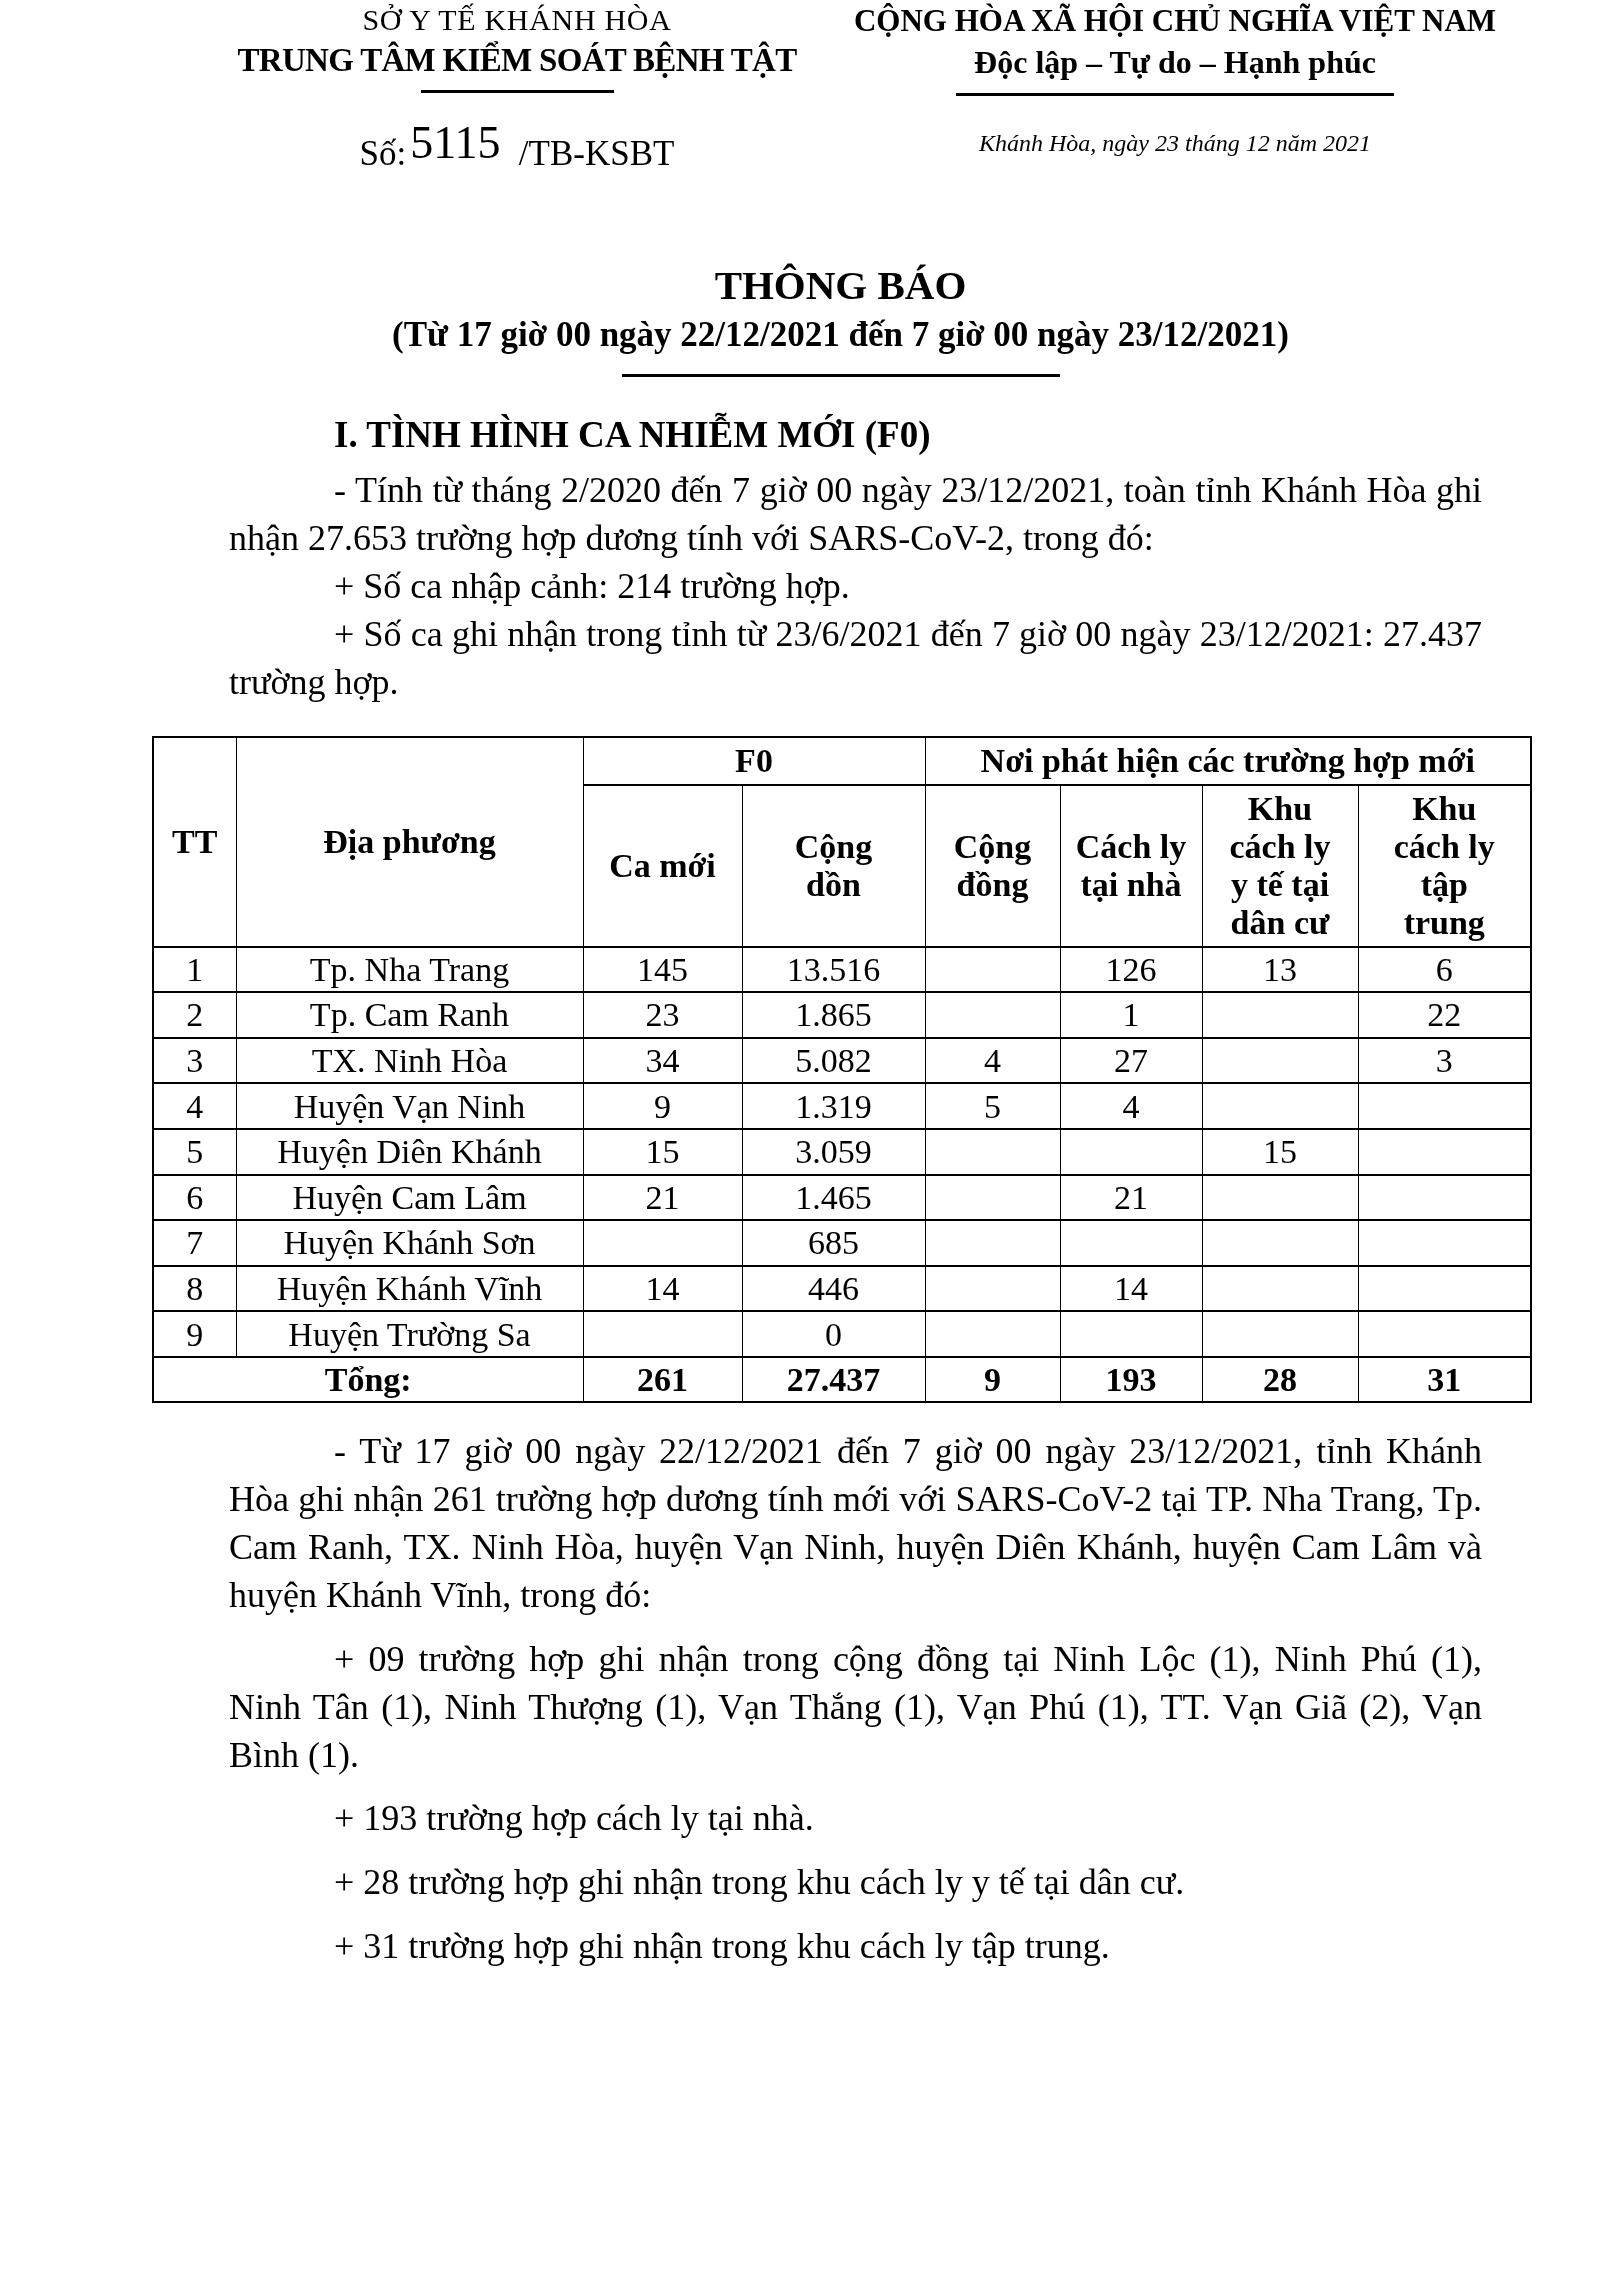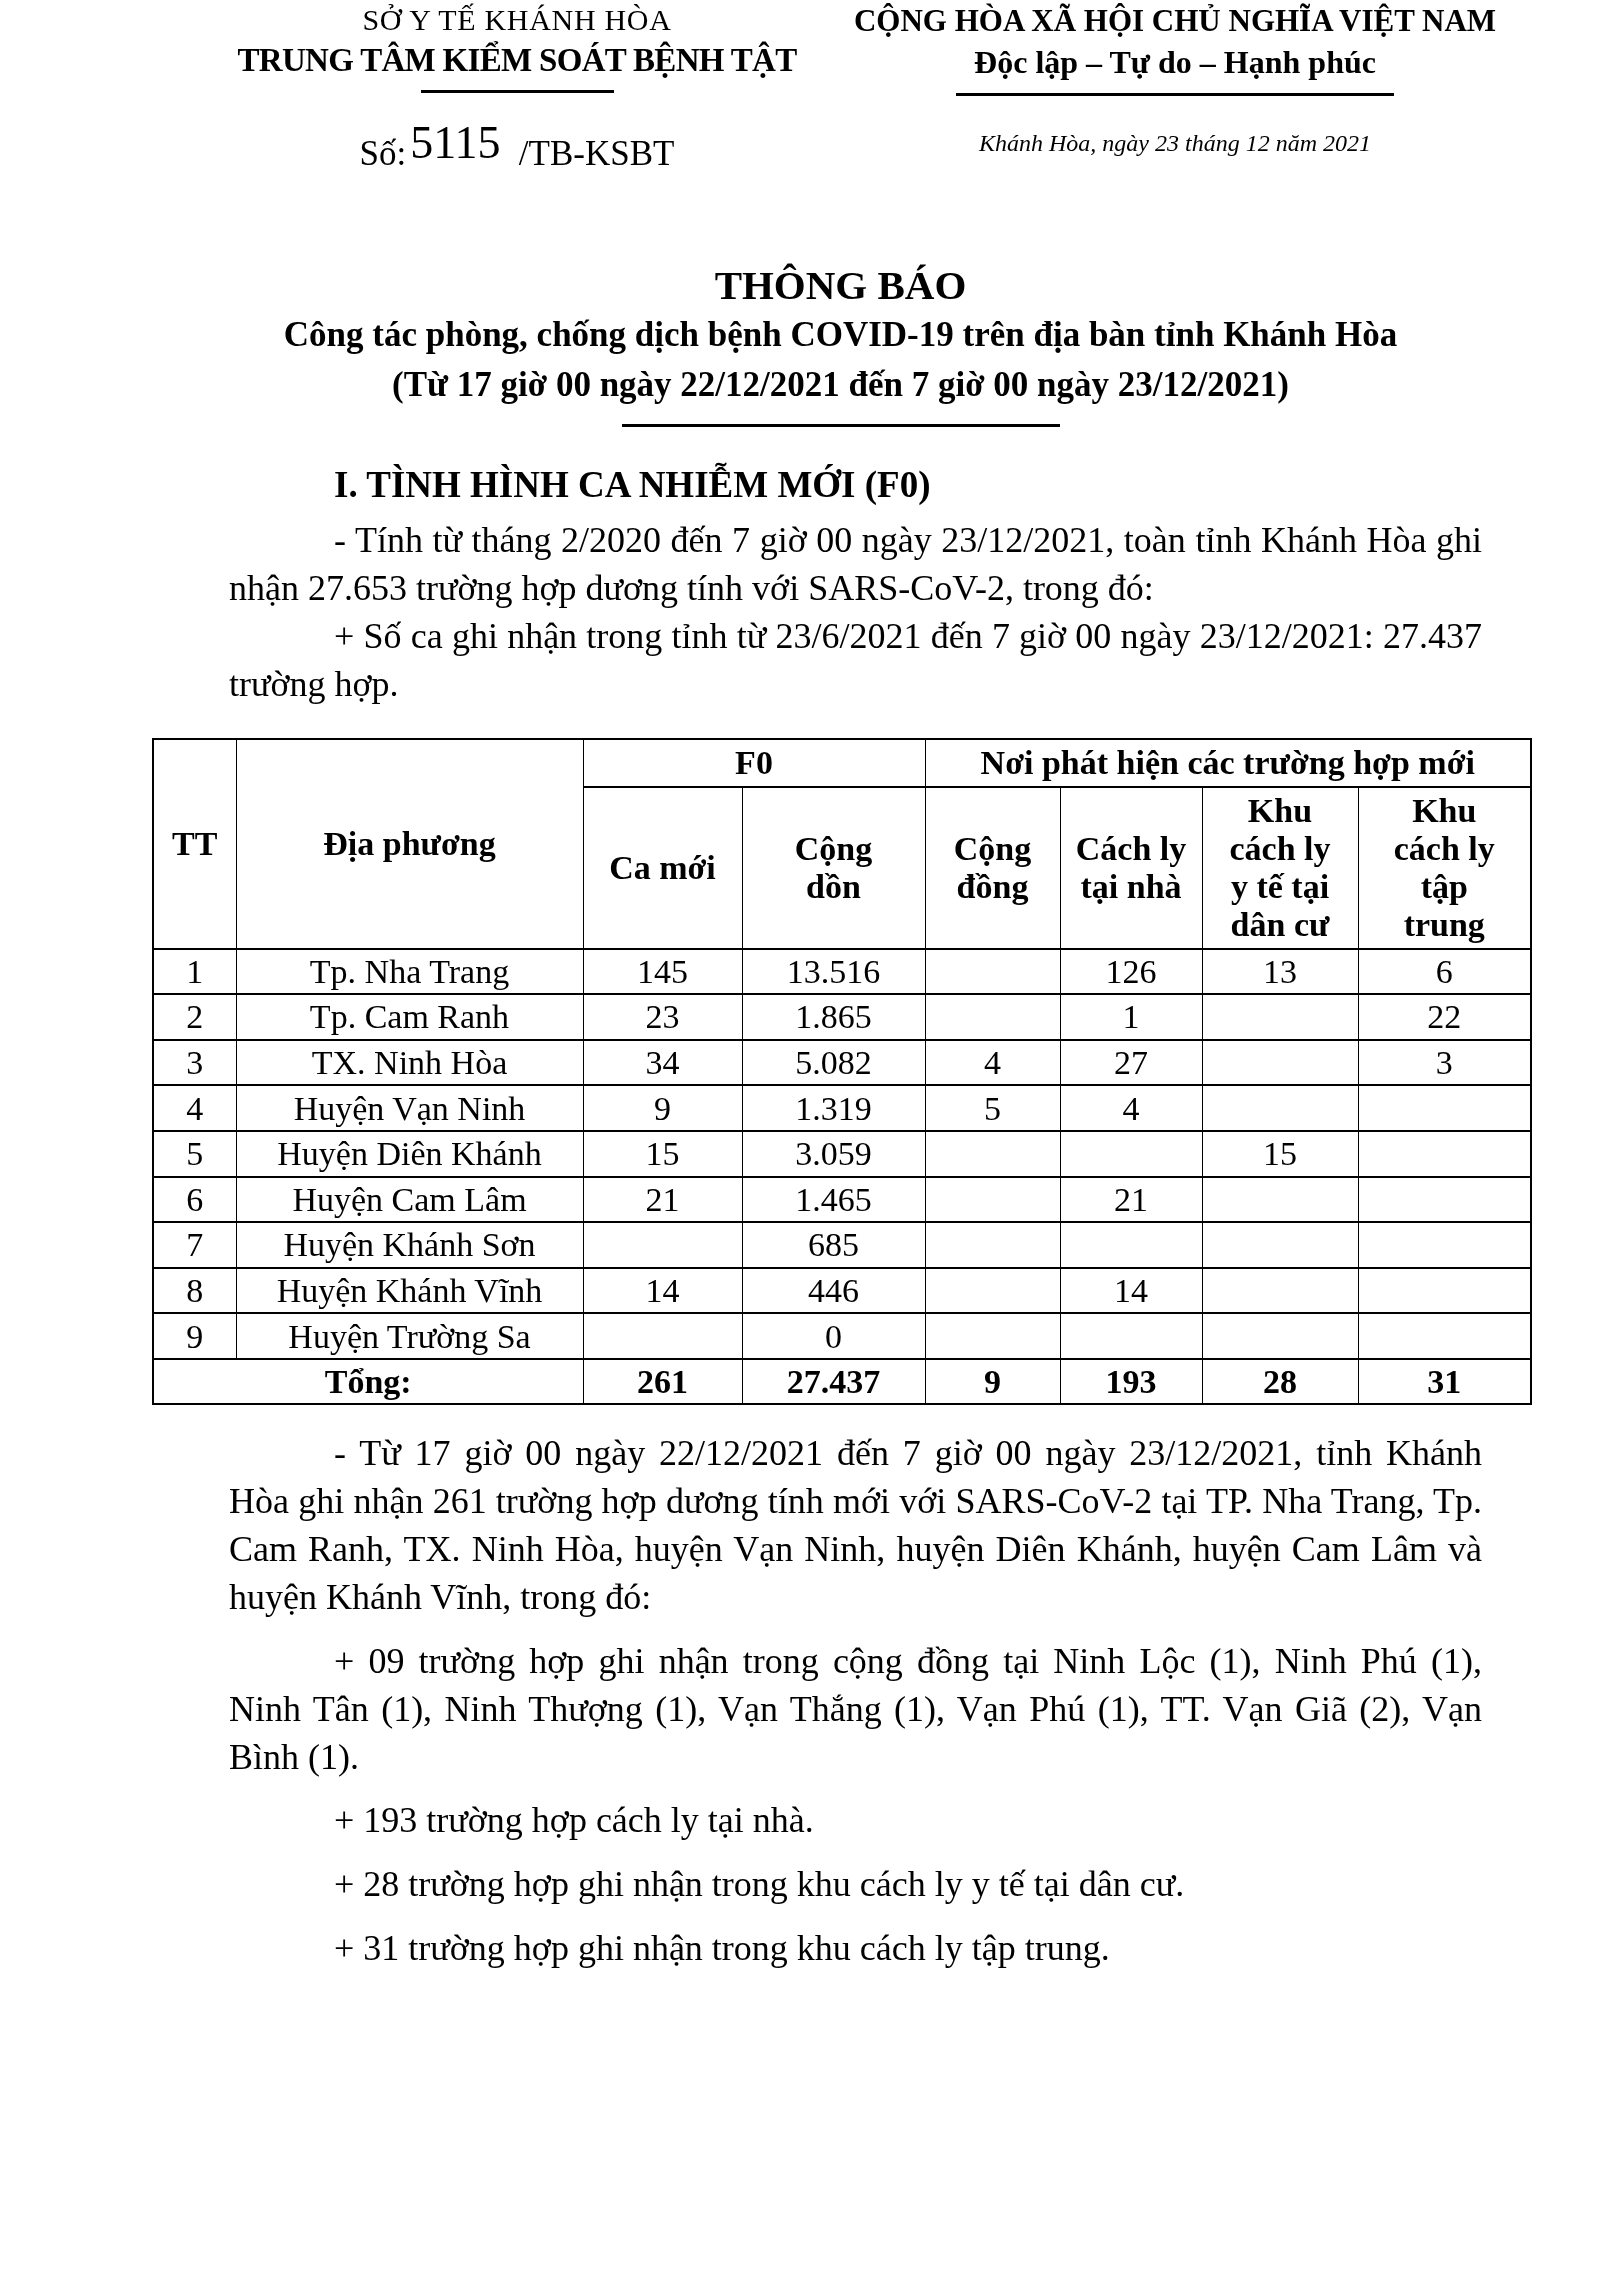--- a/index.html
+++ b/index.html
@@ -94,27 +94,27 @@
       <div class="hdr-right">
         <div class="hdr-line republic">CỘNG HÒA XÃ HỘI CHỦ NGHĨA VIỆT NAM</div>
         <div class="hdr-line motto">Độc lập – Tự do – Hạnh phúc</div>
         <div class="rule rule-long"></div>
         <div class="date-line">Khánh Hòa, ngày 23 tháng 12 năm 2021</div>
       </div>
     </div>
 
     <div class="title-block">
       <div class="title-main">THÔNG BÁO</div>
-      <div class="title-sub">Công tác phòng, chống dịch bệnh COVID-19 trên địa bàn tỉnh Khánh Hòa</div>
       <div class="title-range">(Từ 17 giờ 00 ngày 22/12/2021 đến 7 giờ 00 ngày 23/12/2021)</div>
       <div class="rule-title"></div>
     </div>
 
     <div class="section-heading">I. TÌNH HÌNH CA NHIỄM MỚI (F0)</div>
     <p class="para">- Tính từ tháng 2/2020 đến 7 giờ 00 ngày 23/12/2021, toàn tỉnh Khánh Hòa ghi nhận 27.653 trường hợp dương tính với SARS-CoV-2, trong đó:</p>
+    <p class="para">+ Số ca nhập cảnh: 214 trường hợp.</p>
     <p class="para">+ Số ca ghi nhận trong tỉnh từ 23/6/2021 đến 7 giờ 00 ngày 23/12/2021: 27.437 trường hợp.</p>
 
     <table class="stats">
       <colgroup>
         <col style="width:83px">
           <col style="width:347px">
           <col style="width:159px">
           <col style="width:183px">
         <col style="width:135px">
           <col style="width:142px">

